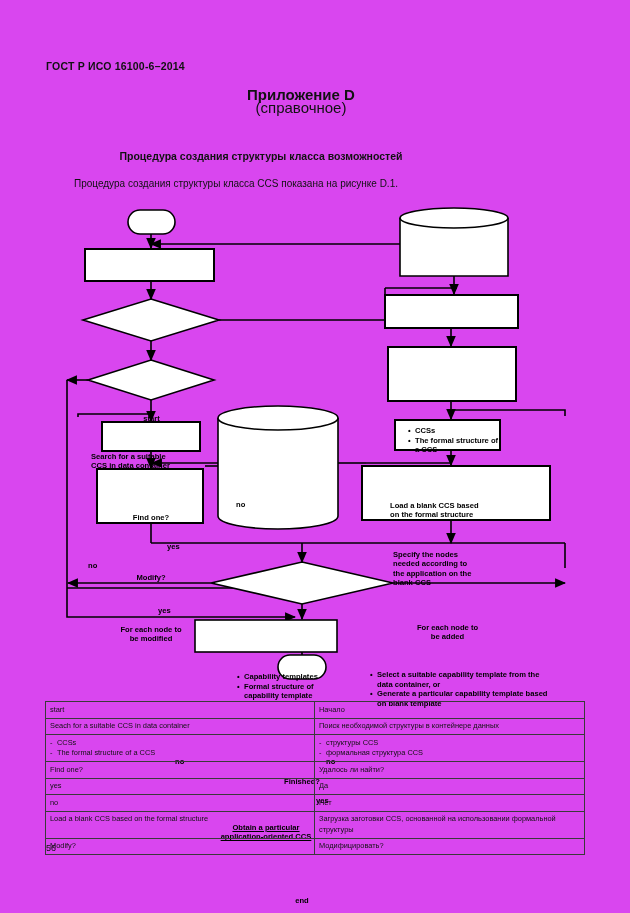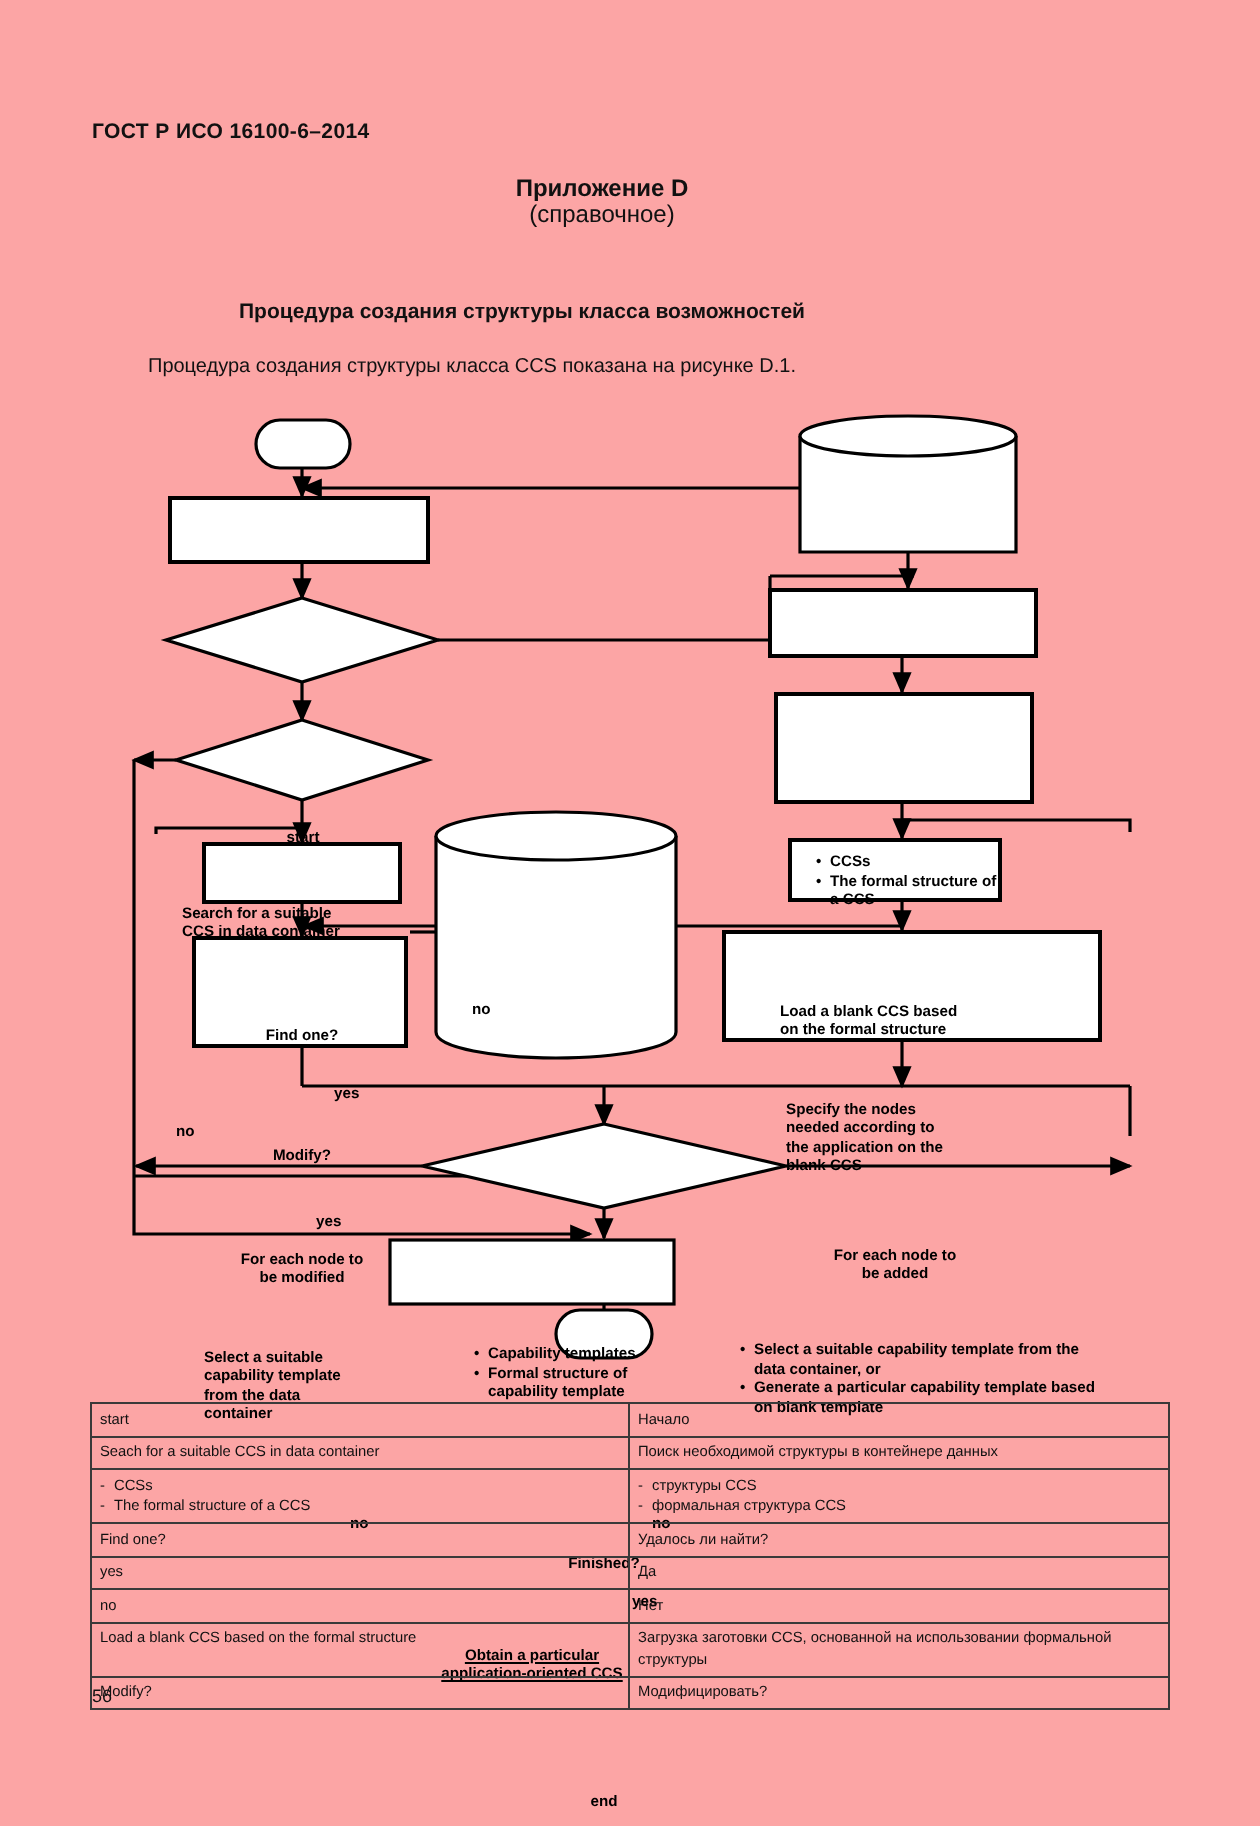--- a/index.html
+++ b/index.html
@@ -1,32 +1,32 @@
 <!DOCTYPE html>
 <html><head>
 <meta charset="utf-8">
 <style>
   html,body{margin:0;padding:0;background:#d8d8d8;}
   body{font-family:"Liberation Sans",sans-serif;}
   .page{
     position:relative;
     width:630px;height:913px;
-    background:#fca5a5;
+    background:#d946ef;
     overflow:hidden;
     margin:0 auto;
   }
   .gost-header{
     position:absolute;left:46px;top:60px;
     font-size:10.5px;font-weight:bold;color:#111;
     letter-spacing:.2px;
   }
   .annex{
     position:absolute;left:0;top:88px;width:568px;
     text-align:center;
-    font-size:12px;color:#111;line-height:13px;
+    font-size:15px;color:#111;line-height:13px;
     padding-left:34px;box-sizing:border-box;
   }
   .annex div{font-weight:bold;}
   .annex div.sub{font-weight:normal;}
   .doc-title{
     position:absolute;left:0;top:150px;width:508px;
     text-align:center;
     font-size:10.5px;font-weight:bold;color:#111;
     padding-left:14px;box-sizing:border-box;
   }
@@ -212,24 +212,20 @@
 be modified</div>
 
     <div class="bullets" style="left:237px;top:474px;width:86px;">
       <div class="bi">Capability
 templates</div>
       <div class="bi">Formal structure
 of capability
 template</div>
     </div>
 
-    <div class="lbl" style="left:102px;top:476px;width:102px;">Select a suitable
-capability template
-from the data
-container</div>
 
     <div class="bullets" style="left:370px;top:472px;width:180px;">
       <div class="bi">Select a suitable capability
 template from the data container,
 or</div>
       <div class="bi">Generate a particular capability
 template based on blank template</div>
     </div>
 
     <div class="lbl c" style="left:268px;top:579px;width:68px;">Finished?</div>

